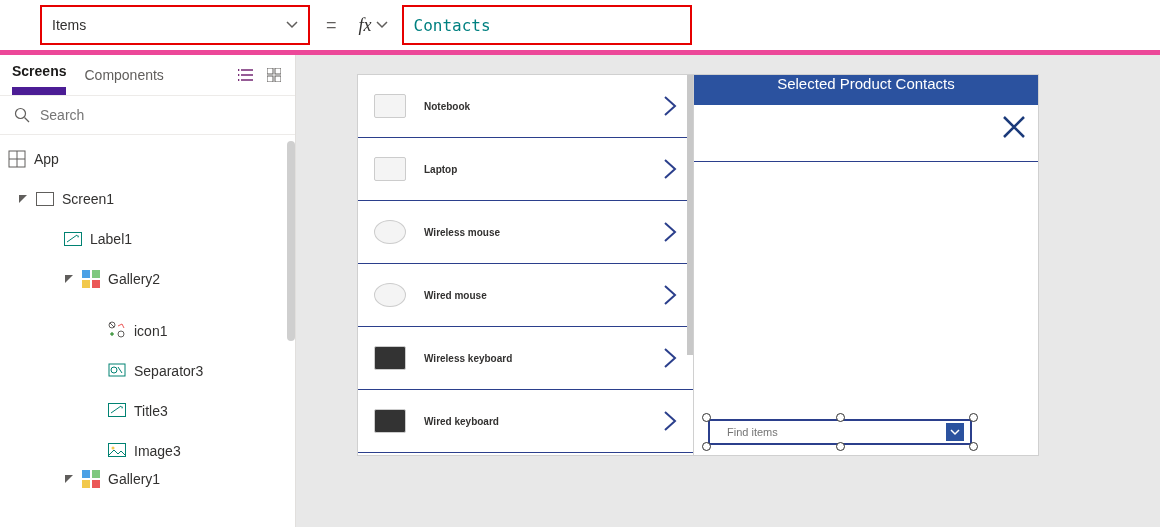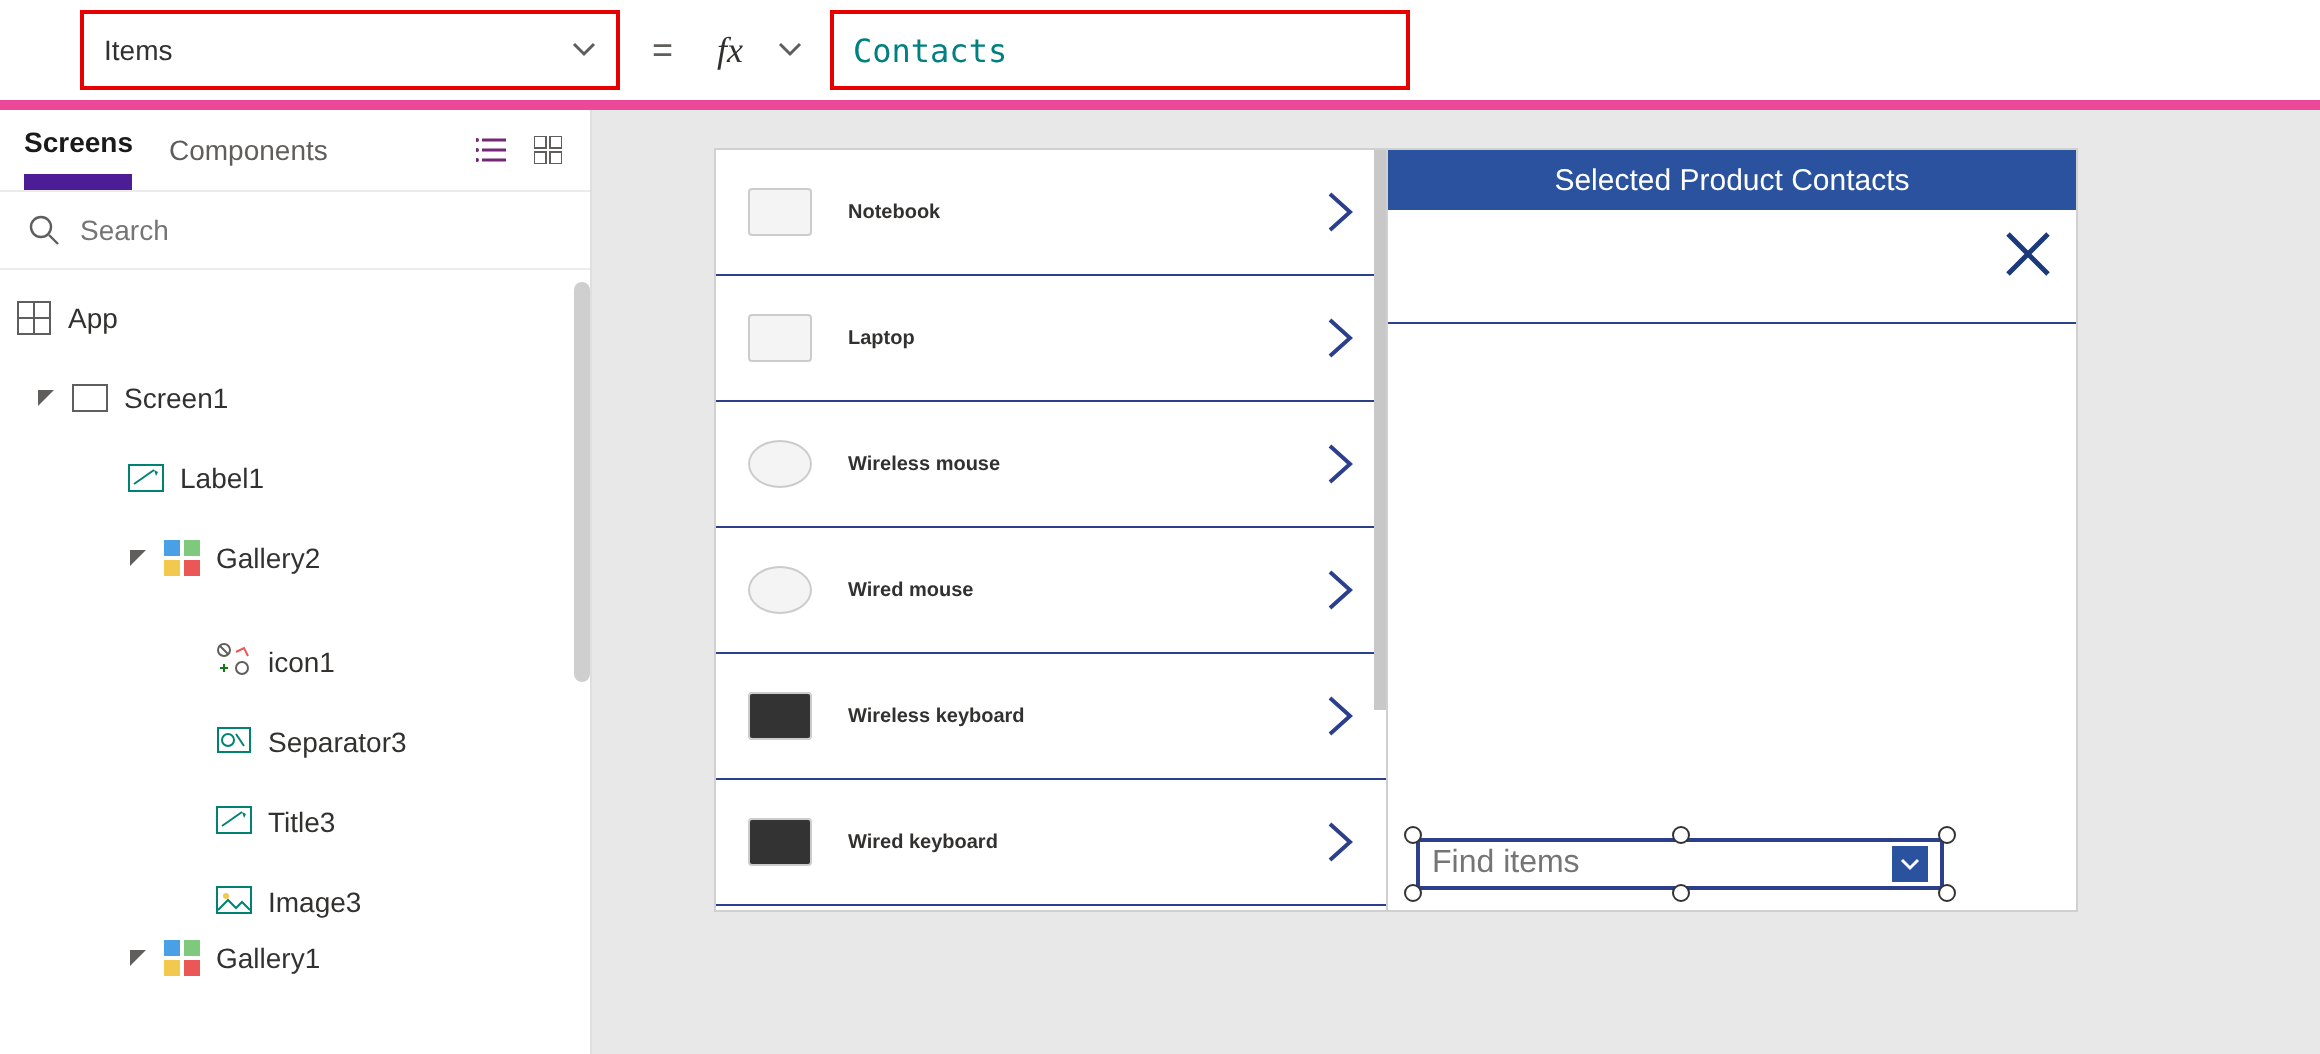--- a/index.html
+++ b/index.html
@@ -1,21 +1,21 @@
 <!DOCTYPE html>
 <html><head>
 <meta charset="utf-8">
 <style>
 * { box-sizing: border-box; margin: 0; padding: 0; }
 body { font-family: "Segoe UI", sans-serif; font-size: 14px; color: #323130; background: #fff; width: 1160px; height: 527px; overflow: hidden; }
 
 .formula-bar { display: flex; align-items: center; height: 55px; border-bottom: 5px solid #ec4899; padding: 0 10px; gap: 8px; }
 .property-select { position: relative; display: flex; align-items: center; justify-content: space-between; width: 270px; height: 40px; border: 2px solid #e60000; padding: 0 10px; margin-left: 30px; cursor: pointer; }
 .equals { margin: 0 8px; font-size: 18px; color: #605e5c; }
-.fx-box { display: flex; align-items: center; gap: 17px; padding: 0 6px; height: 40px; cursor: pointer; }
+.fx-box { display: flex; align-items: center; gap: 4px; padding: 0 6px; height: 40px; cursor: pointer; }
 .fx-label { font-style: italic; font-family: Georgia, serif; font-size: 18px; }
 .formula-input-wrap { border: 2px solid #e60000; height: 40px; width: 290px; display: flex; align-items: center; padding: 0 10px; }
 .formula-input { font-family: Consolas, monospace; font-size: 16px; color: #008080; border: none; outline: none; width: 100%; }
 .chev { width: 12px; height: 12px; }
 
 .main { display: flex; height: calc(527px - 55px); }
 .left-panel { width: 296px; border-right: 1px solid #e1dfdd; display: flex; flex-direction: column; position: relative; }
 .left-scrollhint { position: absolute; right: 0; top: 86px; width: 8px; height: 200px; background: #cfcfcf; border-radius: 4px; }
 
 .tabs { display: flex; align-items: center; height: 40px; padding: 0 12px; gap: 18px; }
@@ -41,27 +41,27 @@
 .app-preview { position: relative; width: 680px; height: 380px; background: #fff; display: flex; box-shadow: 0 0 0 1px #d0d0d0; }
 
 .gallery { width: 336px; height: 100%; overflow: hidden; border-right: 1px solid #d0d0d0; position: relative; }
 .g-scroll { position: absolute; right: 0; top: 0; width: 6px; height: 280px; background: #c8c8c8; }
 .g-item { display: flex; align-items: center; height: 63px; border-bottom: 1px solid #2b3f8c; padding: 0 16px; gap: 18px; }
 .g-thumb { width: 32px; height: 24px; background: #f4f4f4; border: 1px solid #ccc; border-radius: 2px; }
 .g-title { flex: 1; font-weight: 600; font-size: 10px; }
 .g-chev { color: #2b3f8c; }
 
 .right-pane { flex: 1; position: relative; }
-.rp-header { height: 30px; background: #2b529f; color: #fff; display: flex; align-items: center; justify-content: center; font-size: 15px; }
+.rp-header { height: 30px; background: #2b529f; color: #fff; display: flex; align-items: flex-start; justify-content: center; font-size: 15px; }
 .rp-close { position: absolute; right: 10px; top: 38px; cursor: pointer; color: #1b3a7a; }
 .rp-line { position: absolute; left: 0; right: 0; top: 86px; height: 1px; background: #2b3f8c; }
 
 .combobox-sel { position: absolute; left: 12px; bottom: 8px; width: 268px; height: 30px; }
 .cb-inner { position: absolute; left: 2px; right: 2px; top: 2px; bottom: 2px; border: 2px solid #2b3f8c; background: #fff; display: flex; align-items: center; padding: 0 6px; }
-.cb-inner input { border: none; outline: none; flex: 1; font-size: 16px; color: #888; }
+.cb-inner input { border: none; outline: none; flex: 1; font-size: 11px; color: #888; margin-left: 11px; }
 .cb-chev { width: 18px; height: 18px; background: #2b529f; color: #fff; display: flex; align-items: center; justify-content: center; }
 .sel-handle { position: absolute; width: 9px; height: 9px; border: 1px solid #333; border-radius: 50%; background: #fff; }
 .sh-tl { left: -4px; top: -4px; } .sh-tr { right: -4px; top: -4px; }
 .sh-bl { left: -4px; bottom: -4px; } .sh-br { right: -4px; bottom: -4px; }
 .sh-tm { left: 50%; top: -4px; margin-left: -4px; } .sh-bm { left: 50%; bottom: -4px; margin-left: -4px; }
 </style>
 </head>
 <body>
 
 <div class="formula-bar">

